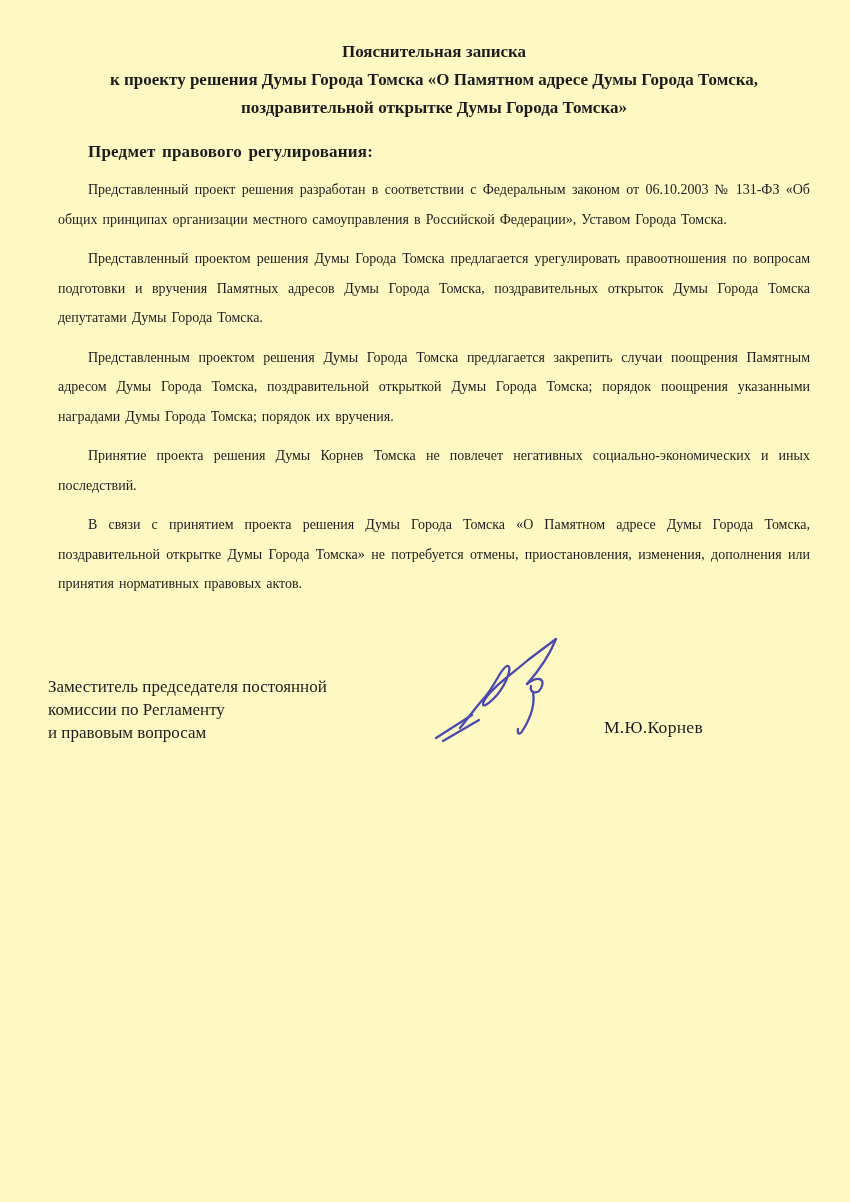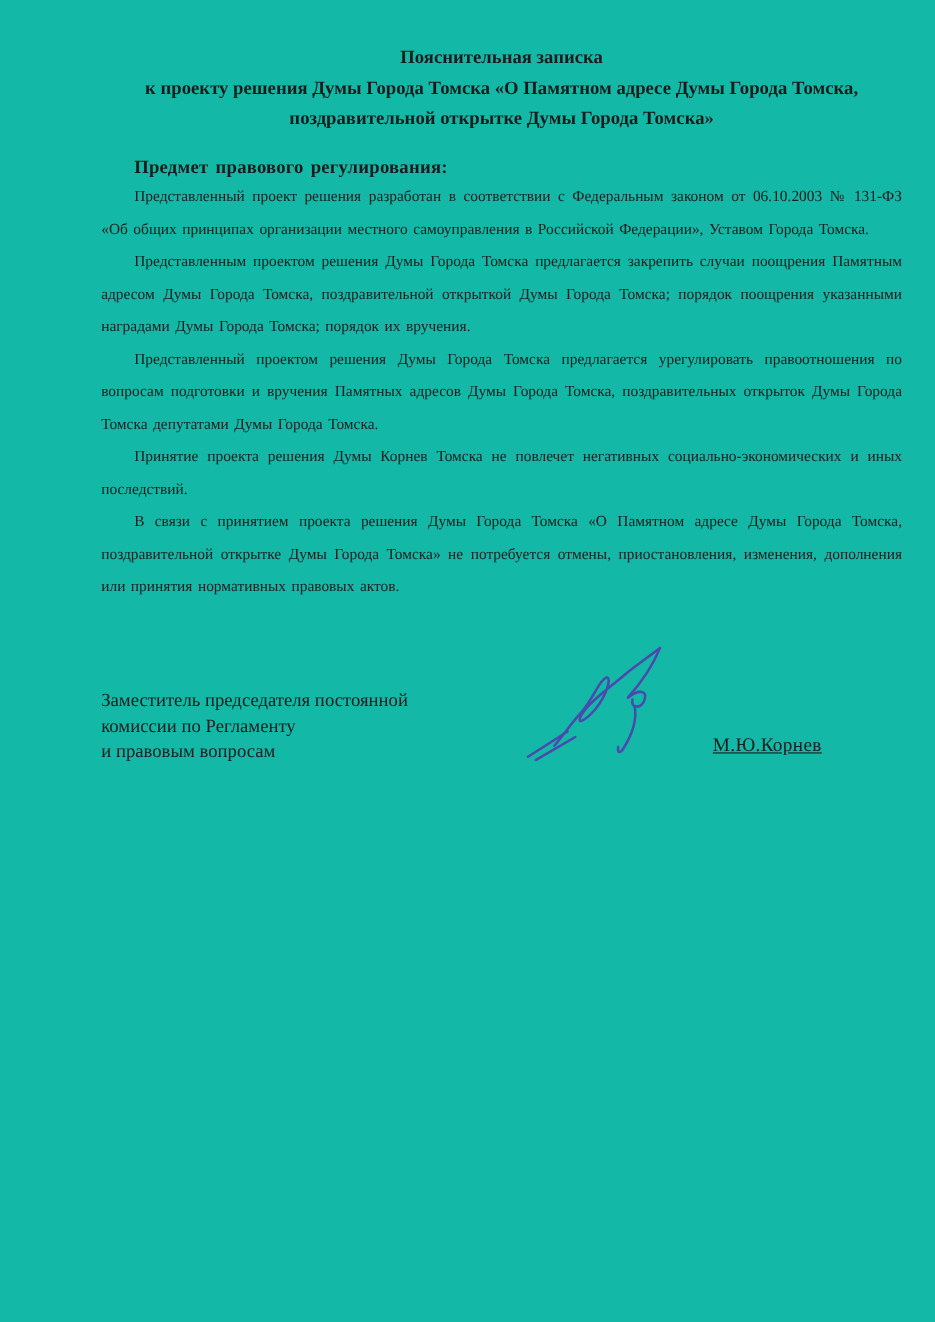--- a/index.html
+++ b/index.html
@@ -1,35 +1,35 @@
 <!DOCTYPE html>
 <html lang="ru"><head>
 <meta charset="utf-8">
 <style>
   html, body { margin: 0; padding: 0; background: #e8e8e8; }
   .page {
     position: relative;
     width: 850px;
     height: 1202px;
     margin: 0 auto;
-    background: #14b8a6;
+    background: #fef9c3;
     box-sizing: border-box;
-    padding: 38px 30px 0 92px;
+    padding: 38px 30px 0 48px;
     font-family: "Liberation Serif", serif;
     color: #1c1c1e;
     overflow: hidden;
   }
   .title {
     text-align: center;
     font-weight: bold;
     font-size: 17px;
     line-height: 28px;
     margin-bottom: 16px;
   }
-  p { margin: 0; }
+  p { margin: 10px; }
   .heading {
     font-weight: bold;
     text-align: justify;
     text-indent: 30px;
     font-size: 17px;
     line-height: 27px;
     margin-top: 10px;
     letter-spacing: 0.2px;
     word-spacing: 2px;
   }
@@ -56,42 +56,41 @@
     position: absolute;
     left: 382px;
     top: -4px;
   }
   .sig-name {
     position: absolute;
     left: 556px;
     top: 76px;
     font-size: 17.5px;
     letter-spacing: 0.3px;
-    text-decoration: underline;
   }
 </style>
 </head>
 <body>
 
 <div class="page">
 
   <div class="title">
     <div>Пояснительная записка</div>
     <div>к проекту решения Думы Города Томска «О Памятном адресе Думы Города Томска,</div>
     <div>поздравительной открытке Думы Города Томска»</div>
   </div>
 
   <section>
     <p class="heading" style="margin-top:14px">Предмет правового регулирования:</p>
     <p class="body-par">Представленный проект решения разработан в соответствии с Федеральным законом от 06.10.2003 № 131-ФЗ «Об общих принципах организации местного самоуправления в Российской Федерации», Уставом Города Томска.</p>
   </section>
 
   <section>
+    <p class="body-par">Представленный проектом решения Думы Города Томска предлагается урегулировать правоотношения по вопросам подготовки и вручения Памятных адресов Думы Города Томска, поздравительных открыток Думы Города Томска депутатами Думы Города Томска.</p>
     <p class="body-par">Представленным проектом решения Думы Города Томска предлагается закрепить случаи поощрения Памятным адресом Думы Города Томска, поздравительной открыткой Думы Города Томска; порядок поощрения указанными наградами Думы Города Томска; порядок их вручения.</p>
-    <p class="body-par">Представленный проектом решения Думы Города Томска предлагается урегулировать правоотношения по вопросам подготовки и вручения Памятных адресов Думы Города Томска, поздравительных открыток Думы Города Томска депутатами Думы Города Томска.</p>
     <p class="body-par">Принятие проекта решения Думы Корнев Томска не повлечет негативных социально-экономических и иных последствий.</p>
   </section>
 
   <section>
     <p class="body-par">В связи с принятием проекта решения Думы Города Томска «О Памятном адресе Думы Города Томска, поздравительной открытке Думы Города Томска» не потребуется отмены, приостановления, изменения, дополнения или принятия нормативных правовых актов.</p>
   </section>
 
   <div class="sig-block">
     <div class="sig-role">
       <div>Заместитель председателя постоянной</div>

